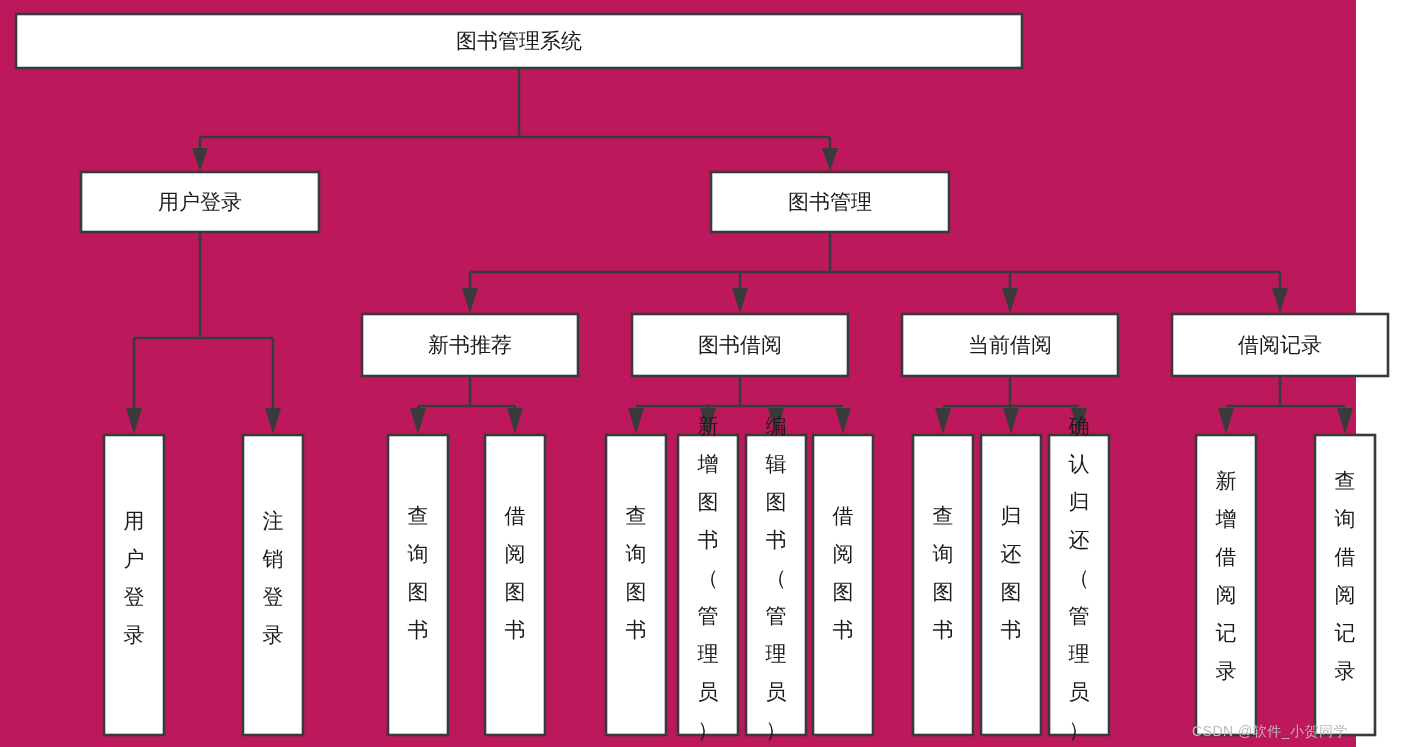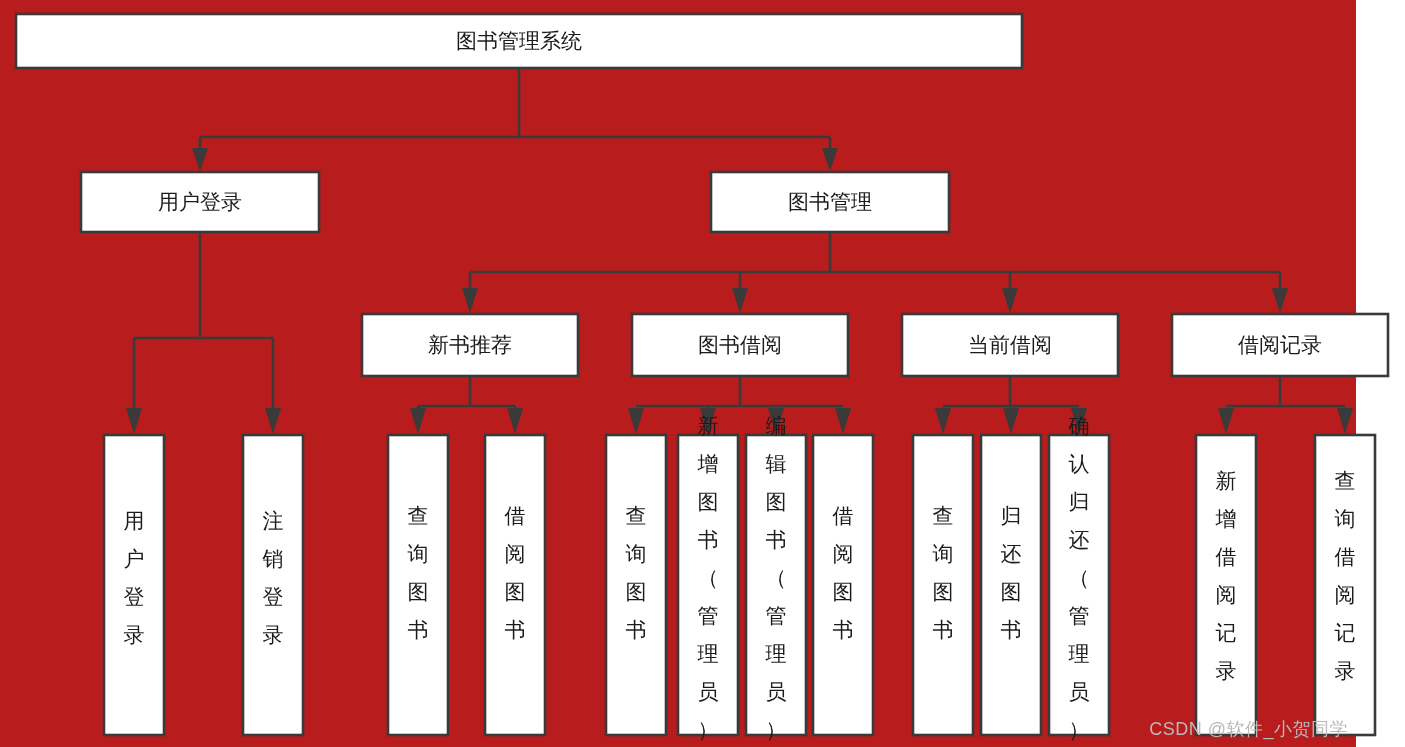--- a/index.html
+++ b/index.html
@@ -11,21 +11,21 @@
   body {
     width: 1405px;
     height: 747px;
     font-family: "Liberation Sans", "DejaVu Sans", sans-serif;
     overflow: hidden;
   }
   #diagram-root {
     position: relative;
     width: 1356px;
     height: 747px;
-    background: #b91c1c;
+    background: #be185d;
   }
   svg#tree-svg {
     position: absolute;
     left: 0;
     top: 0;
     width: 1405px;
     height: 747px;
     display: block;
   }
   .node-box {
@@ -54,21 +54,21 @@
     font-family: "Liberation Sans", "DejaVu Sans", sans-serif;
     font-size: 21px;
     fill: #1b1b1b;
     text-anchor: middle;
   }
   .watermark {
     position: absolute;
     right: 8px;
     bottom: 6px;
     font-family: "Liberation Sans", "DejaVu Sans", sans-serif;
-    font-size: 18px;
+    font-size: 14px;
     color: #b9b9b9;
     white-space: nowrap;
     letter-spacing: 0.5px;
     user-select: none;
   }
 </style>
 </head>
 <body>
 
 <div id="diagram-root">

